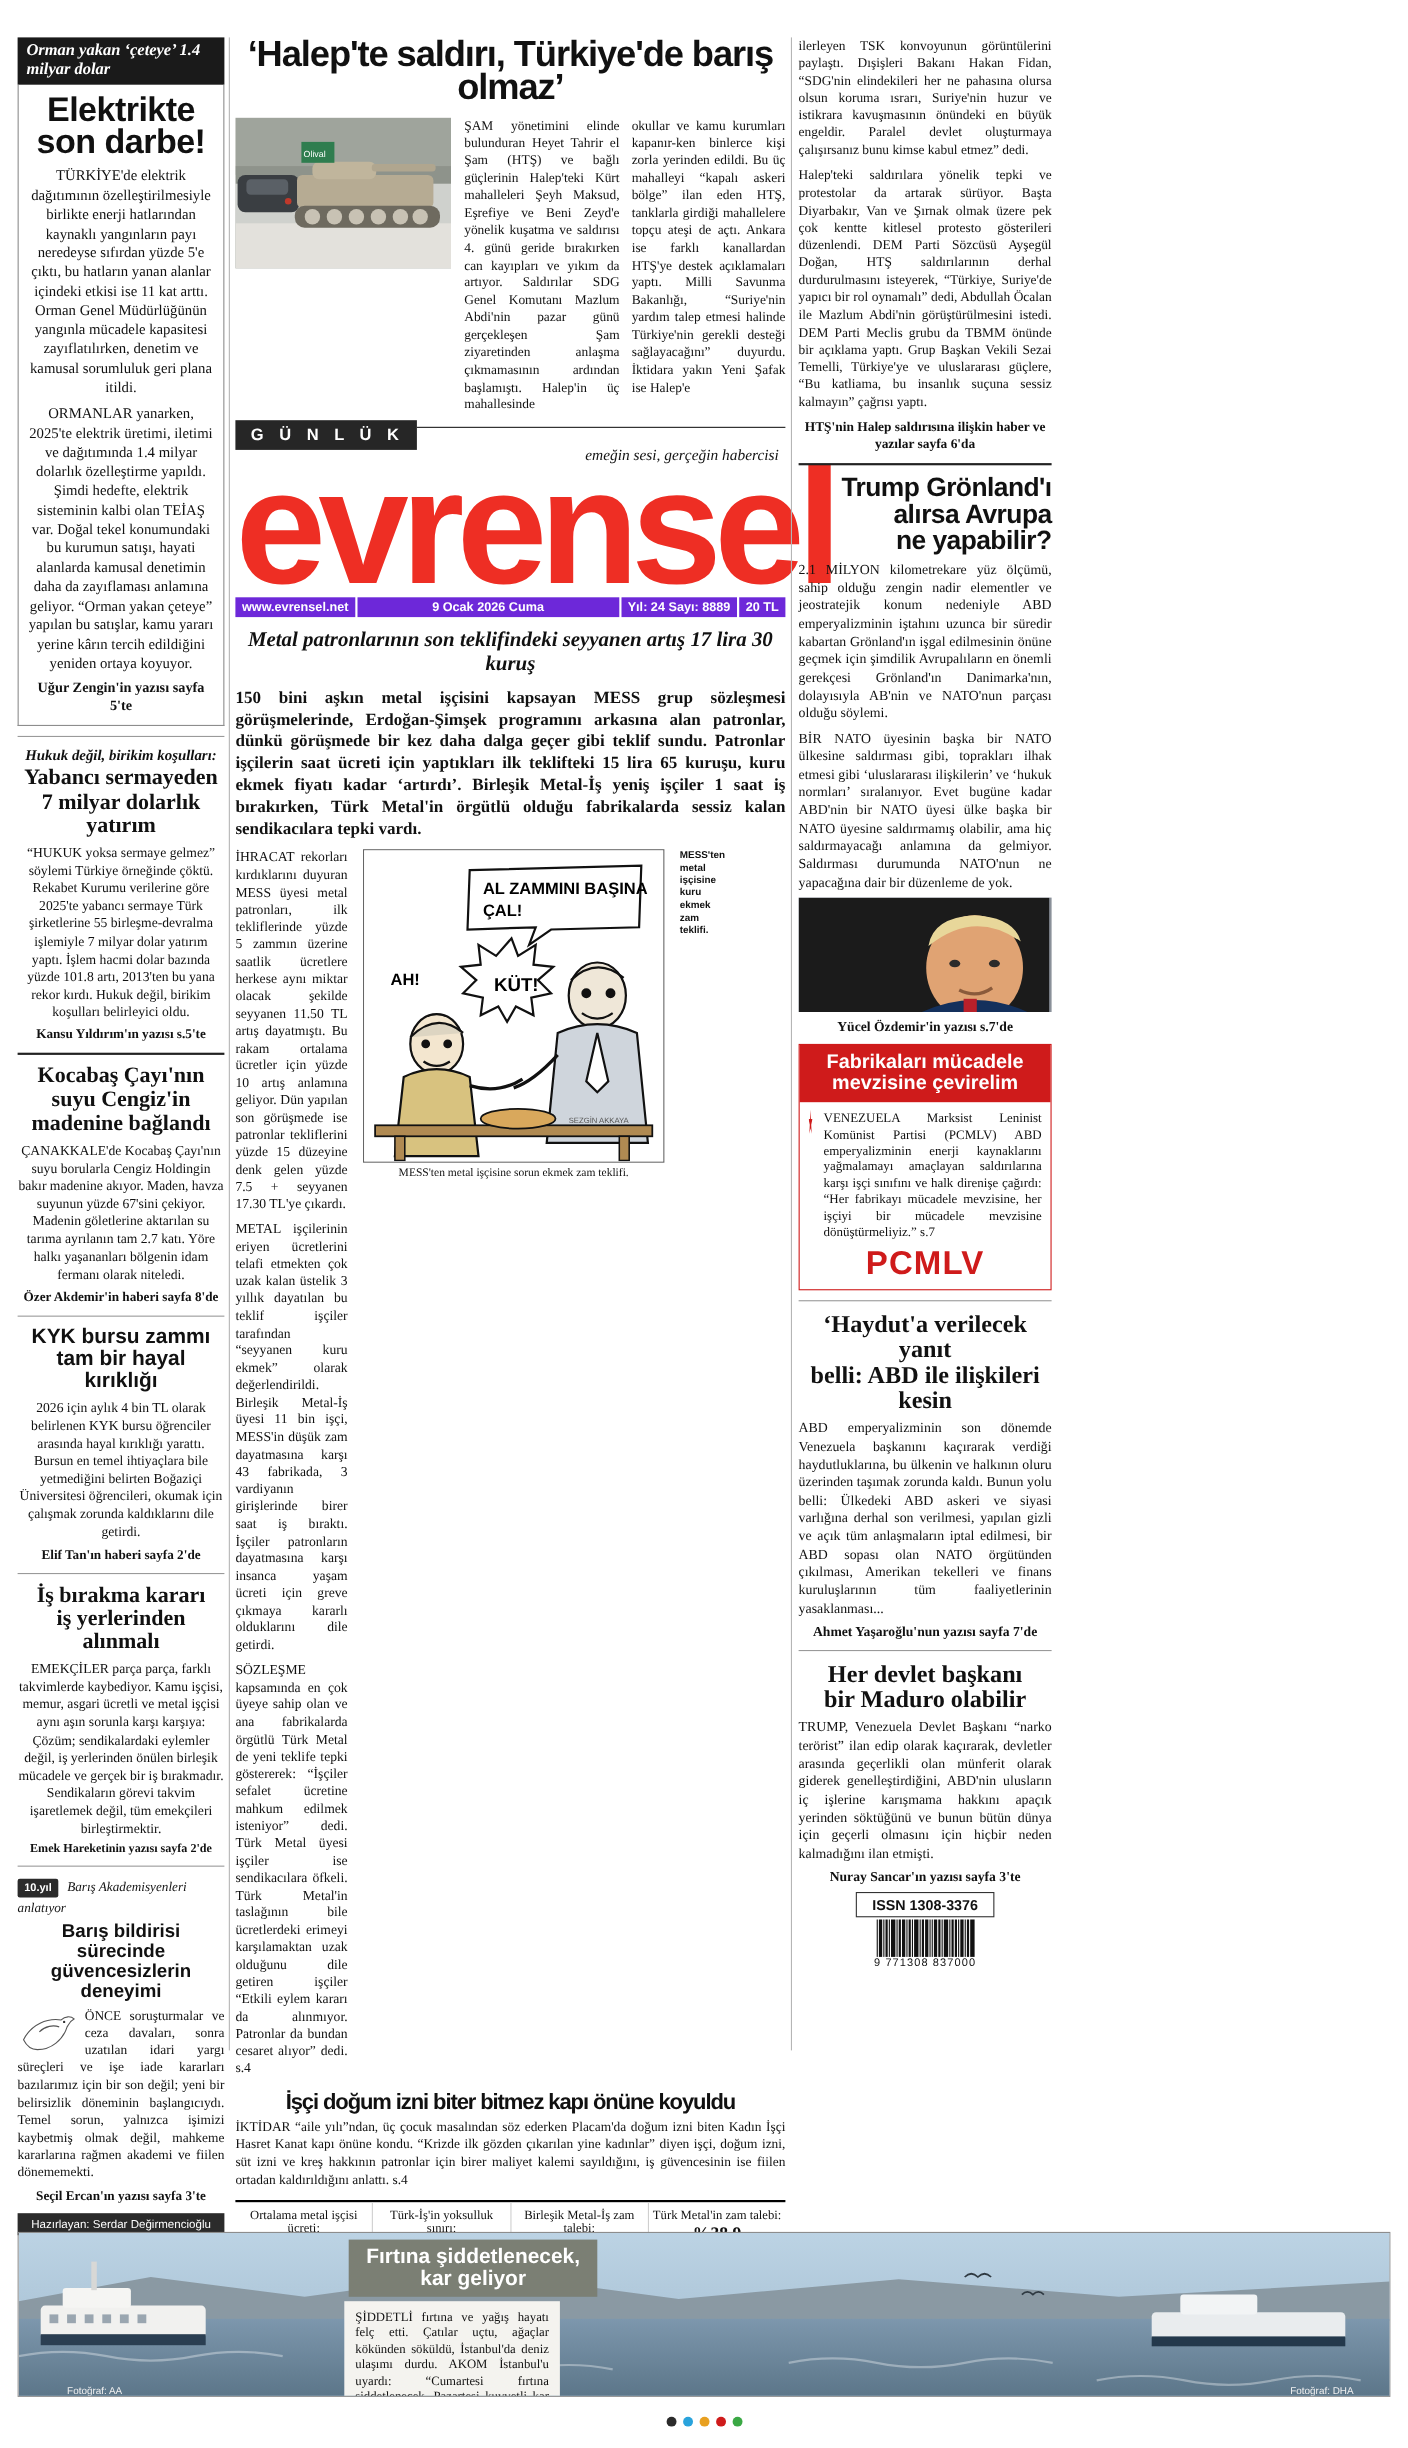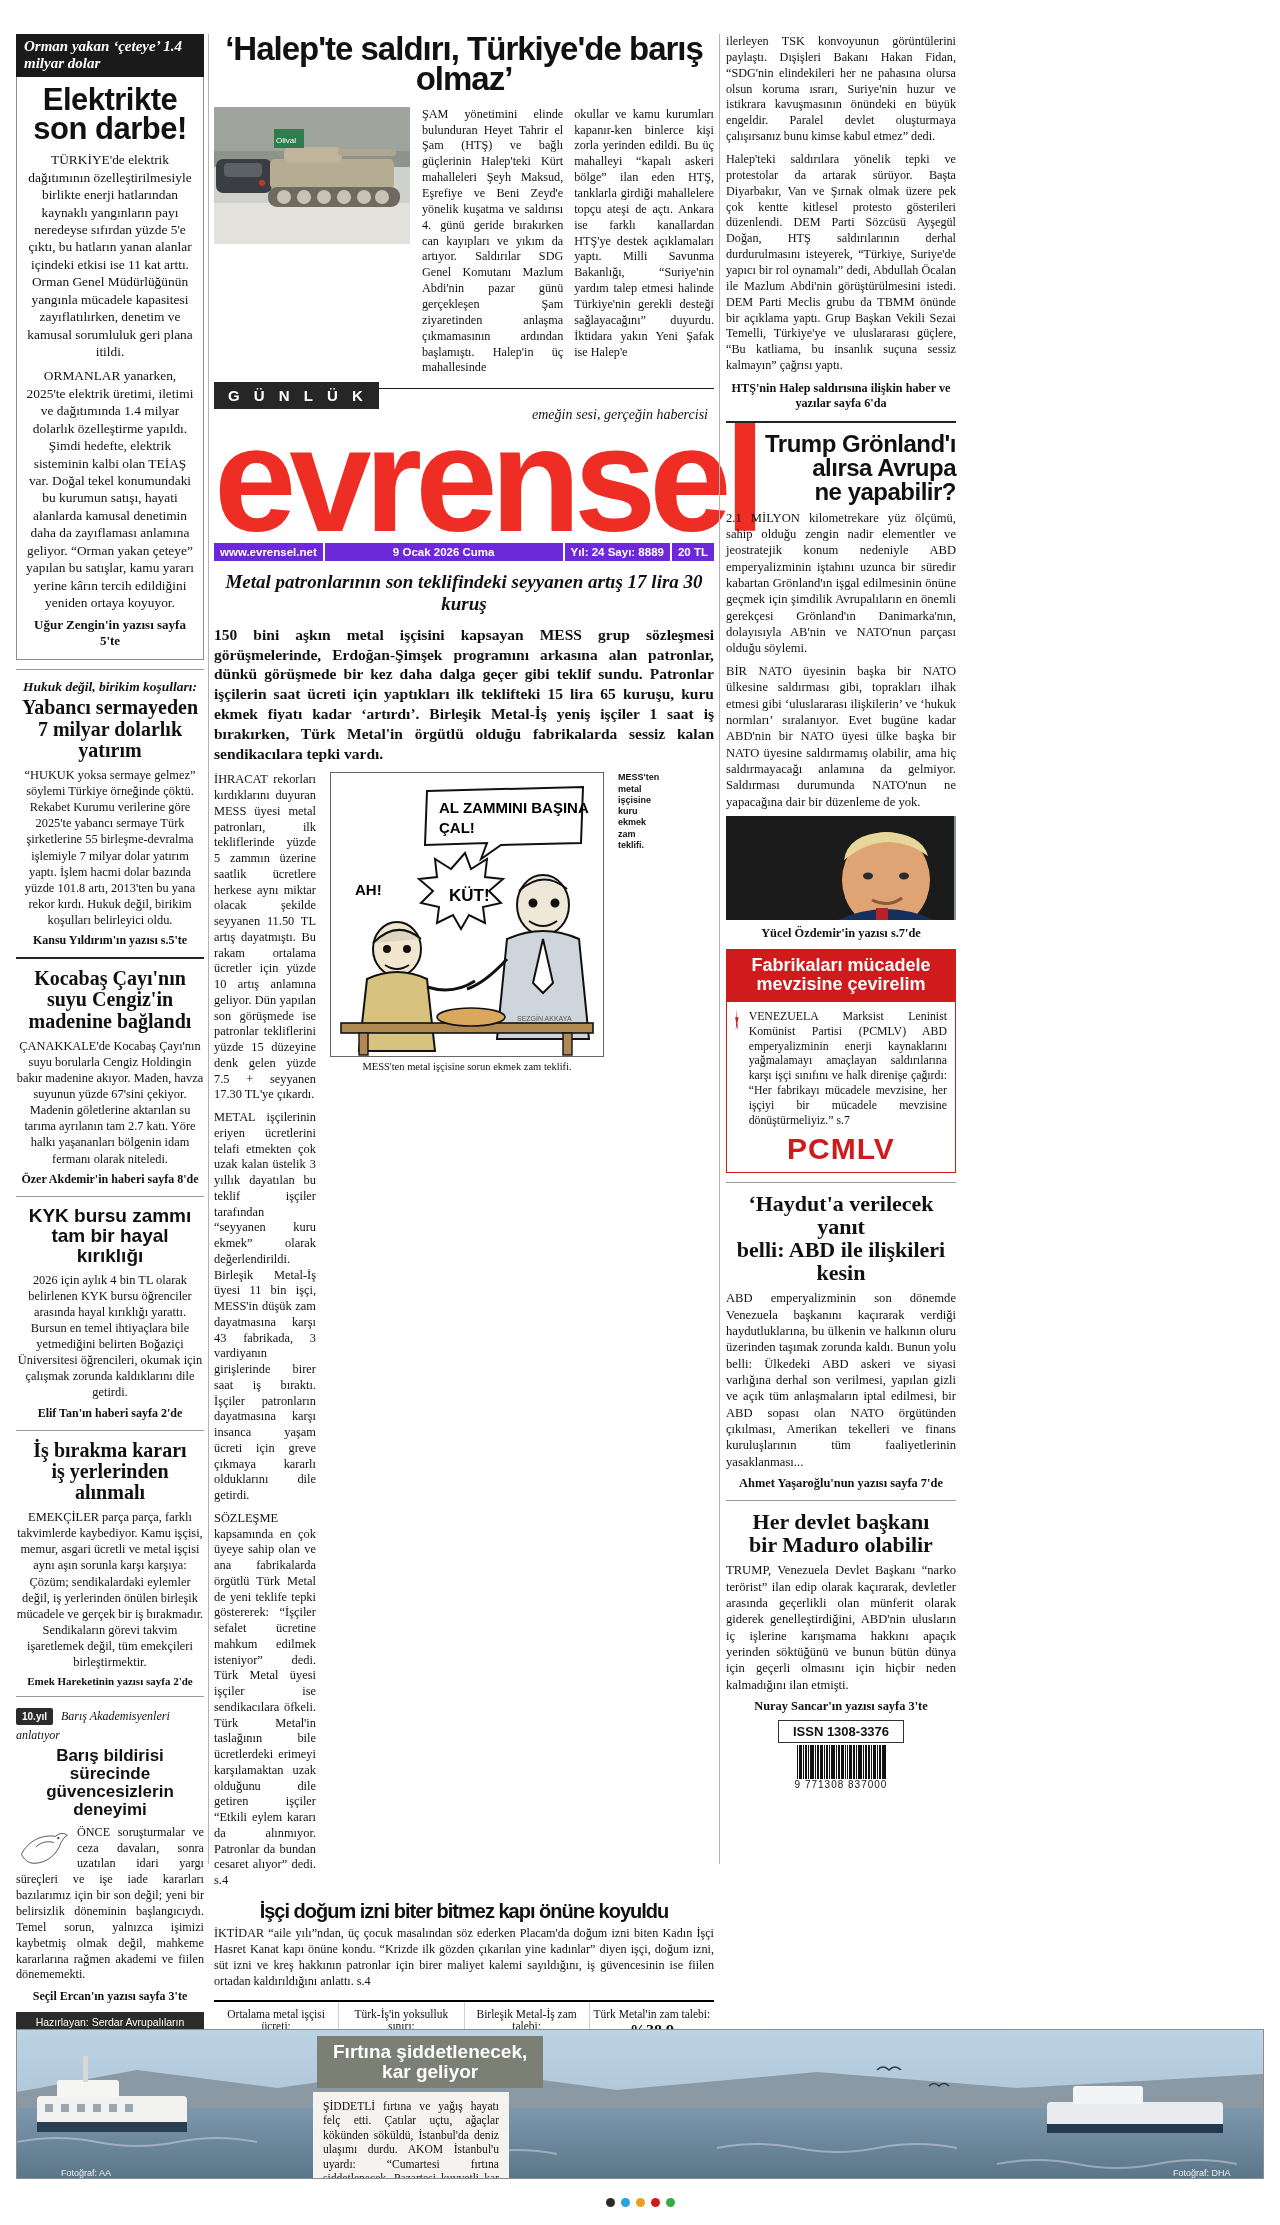--- a/index.html
+++ b/index.html
@@ -165,21 +165,21 @@
     <div class="mini-head-sans" style="margin-top:4px; font-size:17px;">Barış bildirisi sürecinde<br>güvencesizlerin deneyimi</div>
     <div style="margin-top:6px;">
       <svg class="dove" viewBox="0 0 60 46">
         <path d="M6 30 C14 14 30 8 44 10 C48 6 54 6 57 9 C53 11 52 14 50 17 C46 30 34 40 20 40 C14 40 9 36 6 30 Z
                  M22 22 C28 16 36 15 42 17" fill="#ffffff" stroke="#555" stroke-width="1.1"></path>
         <circle cx="47" cy="12" r="1.2" fill="#333"></circle>
       </svg>
       <p class="body-text" style="font-size:12.2px; text-align:justify;">ÖNCE soruşturmalar ve ceza davaları, sonra uzatılan idari yargı süreçleri ve işe iade kararları bazılarımız için bir son değil; yeni bir belirsizlik döneminin başlangıcıydı. Temel sorun, yalnızca işimizi kaybetmiş olmak değil, mahkeme kararlarına rağmen akademi ve fiilen dönememekti.</p>
     </div>
     <p class="byline" style="margin-top:6px; font-size:12px; clear:both;">Seçil Ercan'ın yazısı sayfa 3'te</p>
-    <div class="prep-bar">Hazırlayan: Serdar Avrupalıların</div>
+    <div class="prep-bar">Hazırlayan: Serdar Değirmencioğlu</div>
   </div>
 
   <div class="mid-col">
 
     <div class="hl-xxl" style="font-size:33px; text-align:center; letter-spacing:-1px;">‘Halep'te saldırı, Türkiye'de barış olmaz’</div>
 
     <div style="display:flex; gap:12px; margin-top:12px;">
 
       <div class="ph" style="width:196px; height:137px; background:linear-gradient(#c9cbc8,#b7b9b3);">
         <svg width="196" height="137" viewBox="0 0 196 137">

